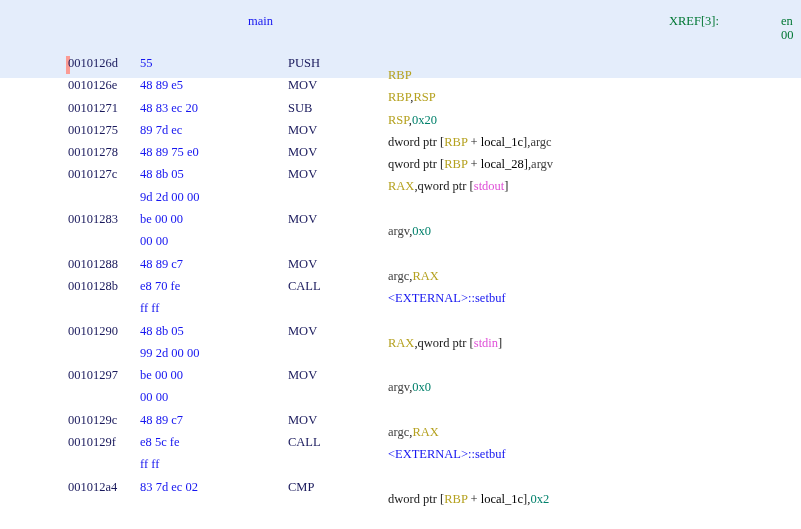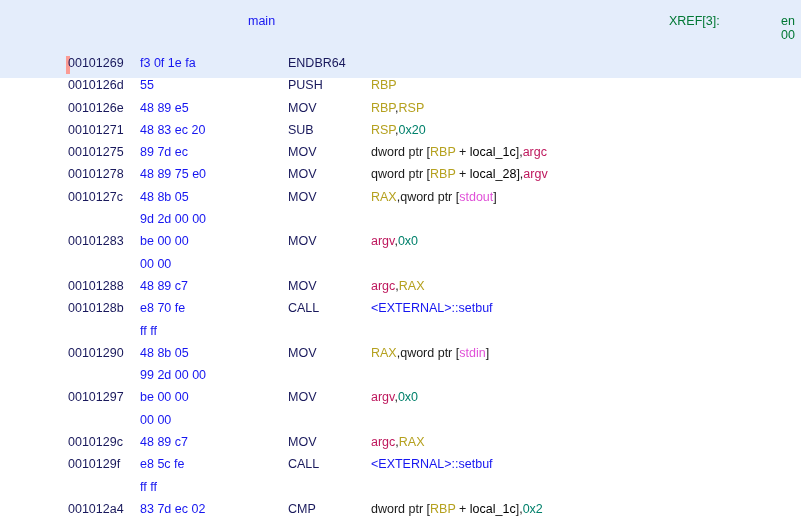--- a/index.html
+++ b/index.html
@@ -6,21 +6,21 @@
     margin: 0;
     padding: 0;
     background: #ffffff;
   }
   #listing {
     position: relative;
     width: 801px;
     height: 529px;
     background: #ffffff;
     overflow: hidden;
-    font-family: Liberation Sans, sans-serif;
+    font-family: Liberation Serif, serif;
     font-size: 12.5px;
     -webkit-font-smoothing: antialiased;
   }
 
   
   .header-band {
     position: absolute;
     left: 0;
     top: 0;
     width: 801px;
@@ -96,29 +96,30 @@
     left: 140px;
     color: #1616f0;
   }
   .col-mnem {
     position: absolute;
     left: 288px;
     color: #19195c;
   }
   .col-ops {
     position: absolute;
-    left: 371px;
+    left: 388px;
     color: #000000;
+    margin-top: 12px;
   }
 
   
   .t-plain   { color: #1a1a1a; }
   .t-reg     { color: #b5a11f; }
   .t-var     { color: #000000; }
-  .t-param   { color: #be185d; }
+  .t-param   { color: #404040; }
   .t-const   { color: #00806b; text-align: right; }
   .t-sym     { color: #e050d8; }
   .t-extcall { color: #1616f0; text-align: center; }
 </style>
 </head>
 <body>
 
 <div id="listing">
 
   <div class="header-band"></div>
@@ -128,21 +129,20 @@
   <div class="xref-label">XREF[3]:</div>
 
   <div class="xref-target">en</div>
 
   <div class="xref-addr">00</div>
 
   <div class="cursor-row-band"></div>
   <div class="cursor-bar"></div>
 
   <div class="rows" id="rows">
-      <div class="row"><span class="col-addr">00101269</span><span class="col-bytes">f3 0f 1e fa</span><span class="col-mnem">ENDBR64</span><span class="col-ops"></span></div>
       <div class="row"><span class="col-addr">0010126d</span><span class="col-bytes">55</span><span class="col-mnem">PUSH</span><span class="col-ops"><span class="t-reg">RBP</span></span></div>
       <div class="row"><span class="col-addr">0010126e</span><span class="col-bytes">48 89 e5</span><span class="col-mnem">MOV</span><span class="col-ops"><span class="t-reg">RBP</span><span class="t-plain">,</span><span class="t-reg">RSP</span></span></div>
       <div class="row"><span class="col-addr">00101271</span><span class="col-bytes">48 83 ec 20</span><span class="col-mnem">SUB</span><span class="col-ops"><span class="t-reg">RSP</span><span class="t-plain">,</span><span class="t-const">0x20</span></span></div>
       <div class="row"><span class="col-addr">00101275</span><span class="col-bytes">89 7d ec</span><span class="col-mnem">MOV</span><span class="col-ops"><span class="t-plain">dword ptr [</span><span class="t-reg">RBP</span><span class="t-plain"> + </span><span class="t-var">local_1c</span><span class="t-plain">],</span><span class="t-param">argc</span></span></div>
       <div class="row"><span class="col-addr">00101278</span><span class="col-bytes">48 89 75 e0</span><span class="col-mnem">MOV</span><span class="col-ops"><span class="t-plain">qword ptr [</span><span class="t-reg">RBP</span><span class="t-plain"> + </span><span class="t-var">local_28</span><span class="t-plain">],</span><span class="t-param">argv</span></span></div>
       <div class="row"><span class="col-addr">0010127c</span><span class="col-bytes">48 8b 05</span><span class="col-mnem">MOV</span><span class="col-ops"><span class="t-reg">RAX</span><span class="t-plain">,qword ptr [</span><span class="t-sym">stdout</span><span class="t-plain">]</span></span></div>
       <div class="row"><span class="col-addr"></span><span class="col-bytes">9d 2d 00 00</span><span class="col-mnem"></span><span class="col-ops"></span></div>
       <div class="row"><span class="col-addr">00101283</span><span class="col-bytes">be 00 00</span><span class="col-mnem">MOV</span><span class="col-ops"><span class="t-param">argv</span><span class="t-plain">,</span><span class="t-const">0x0</span></span></div>
       <div class="row"><span class="col-addr"></span><span class="col-bytes">00 00</span><span class="col-mnem"></span><span class="col-ops"></span></div>
       <div class="row"><span class="col-addr">00101288</span><span class="col-bytes">48 89 c7</span><span class="col-mnem">MOV</span><span class="col-ops"><span class="t-param">argc</span><span class="t-plain">,</span><span class="t-reg">RAX</span></span></div>

